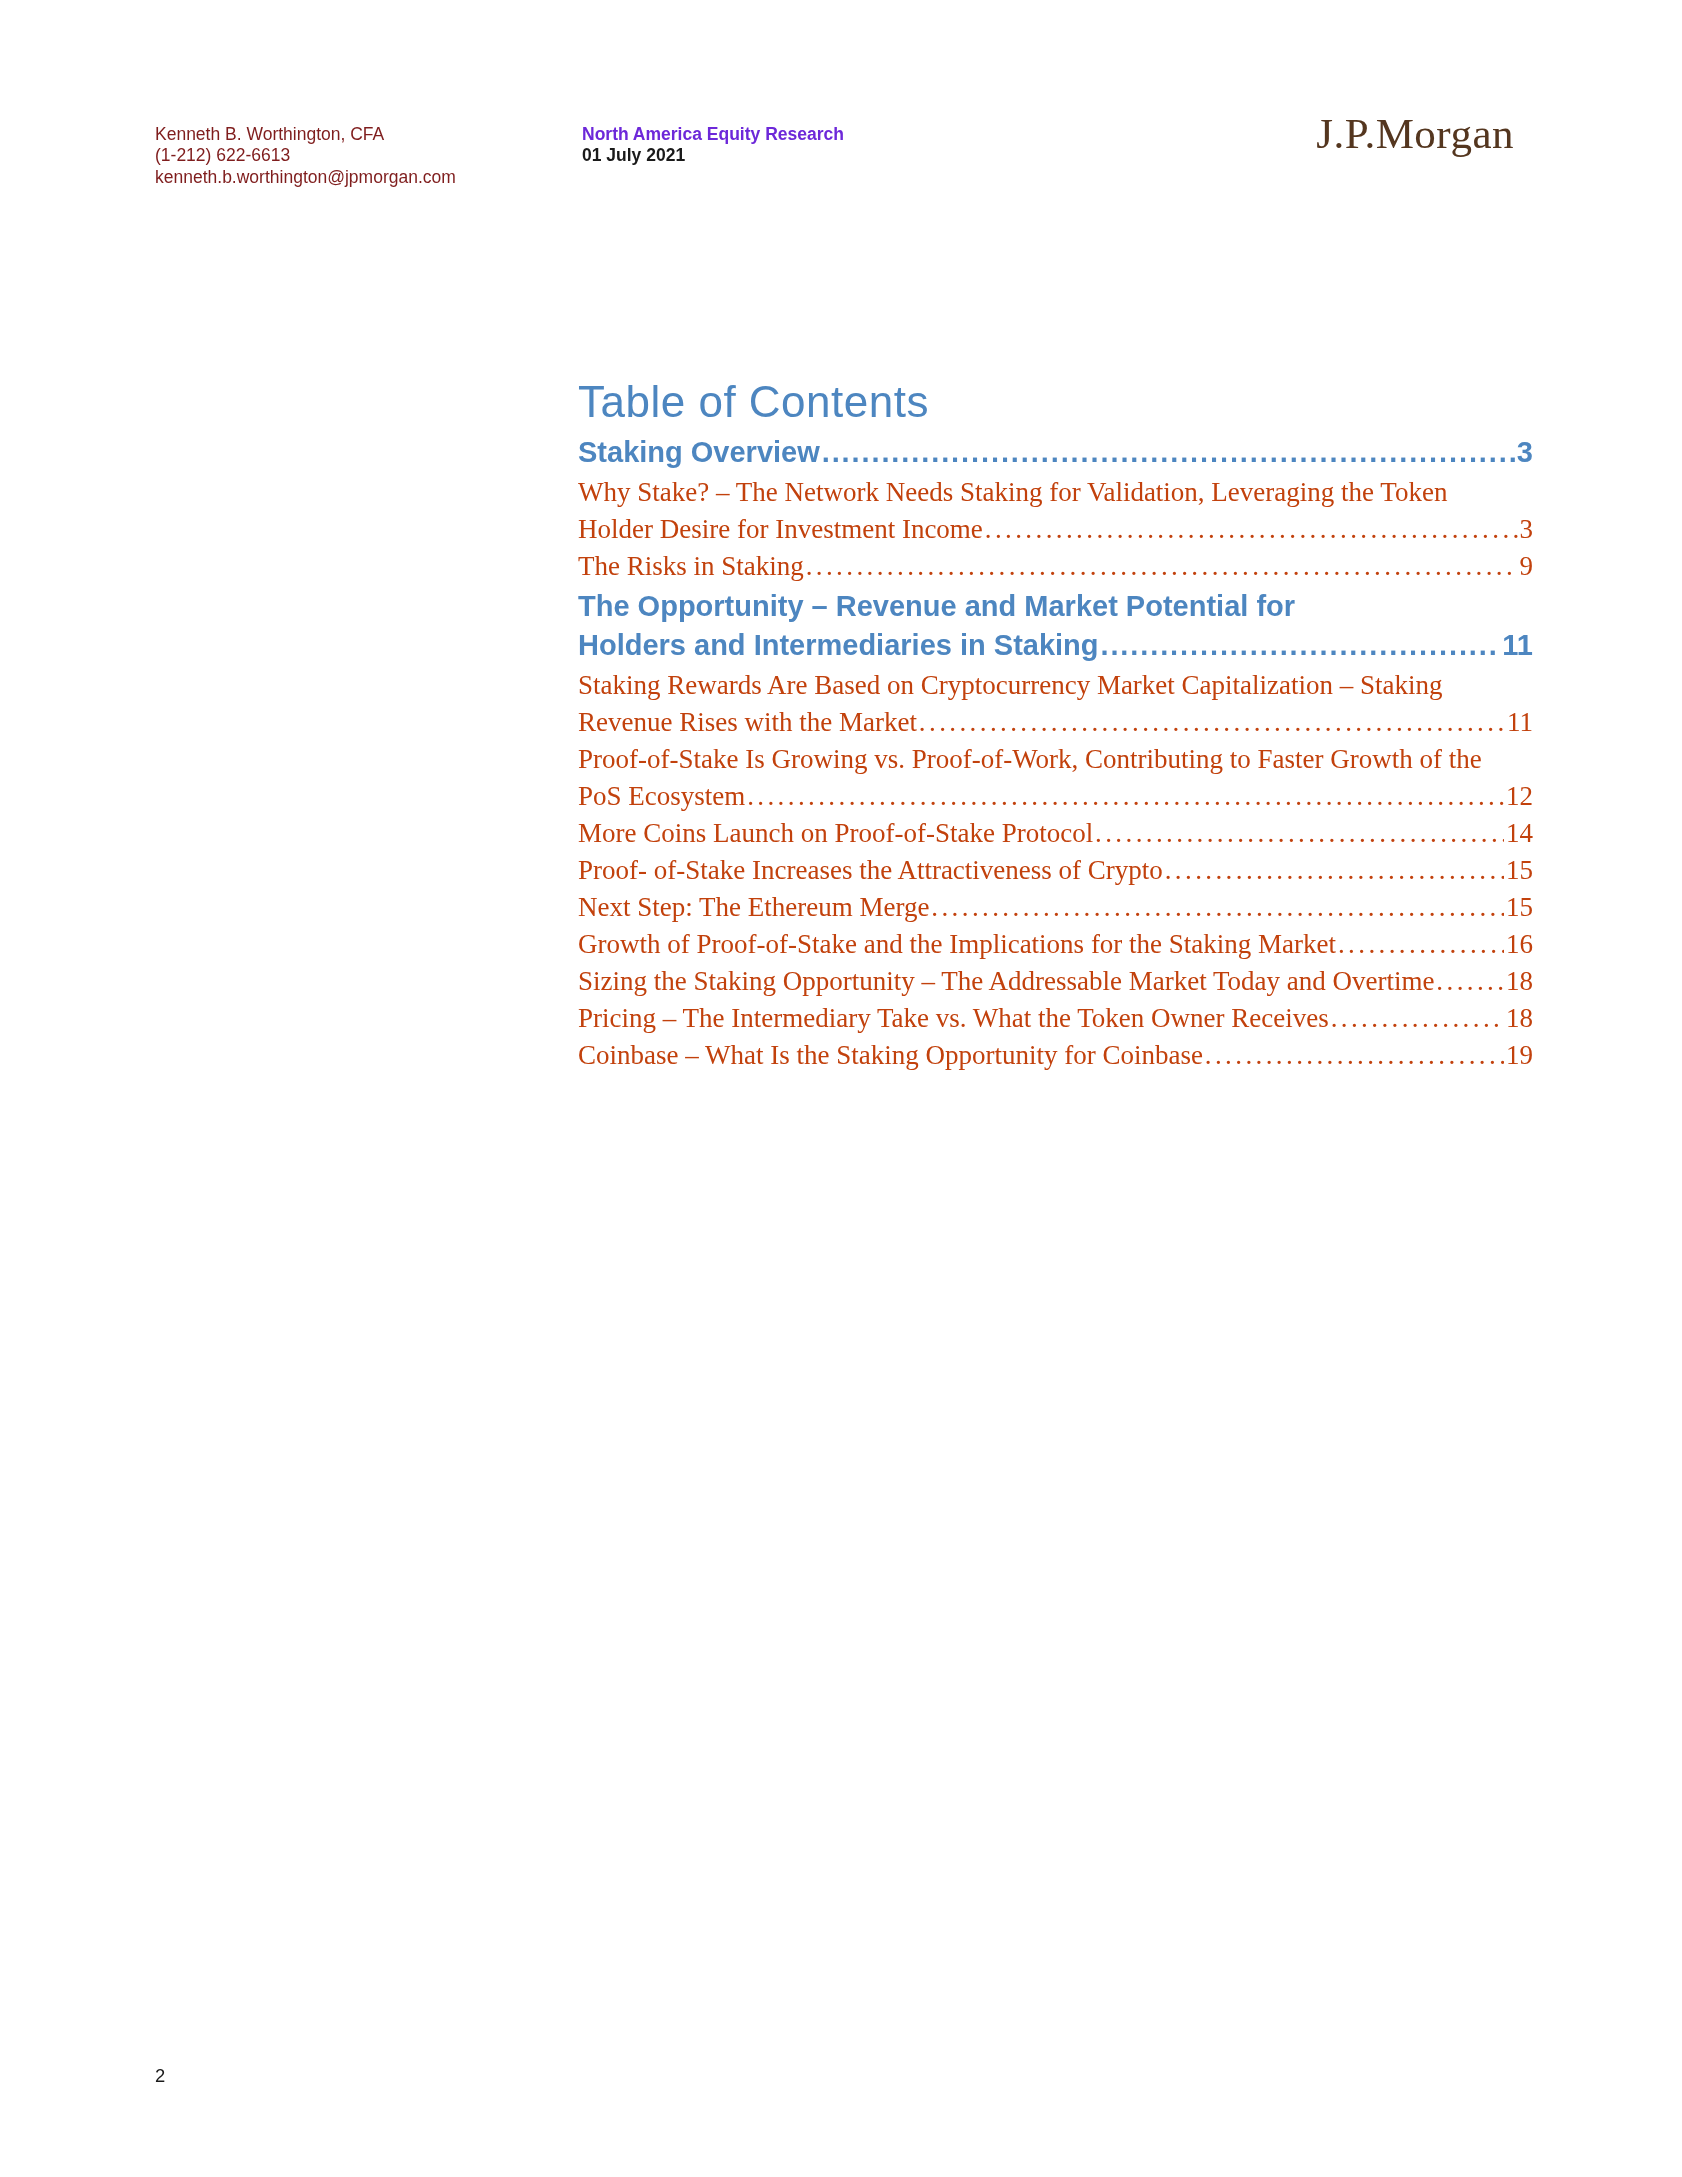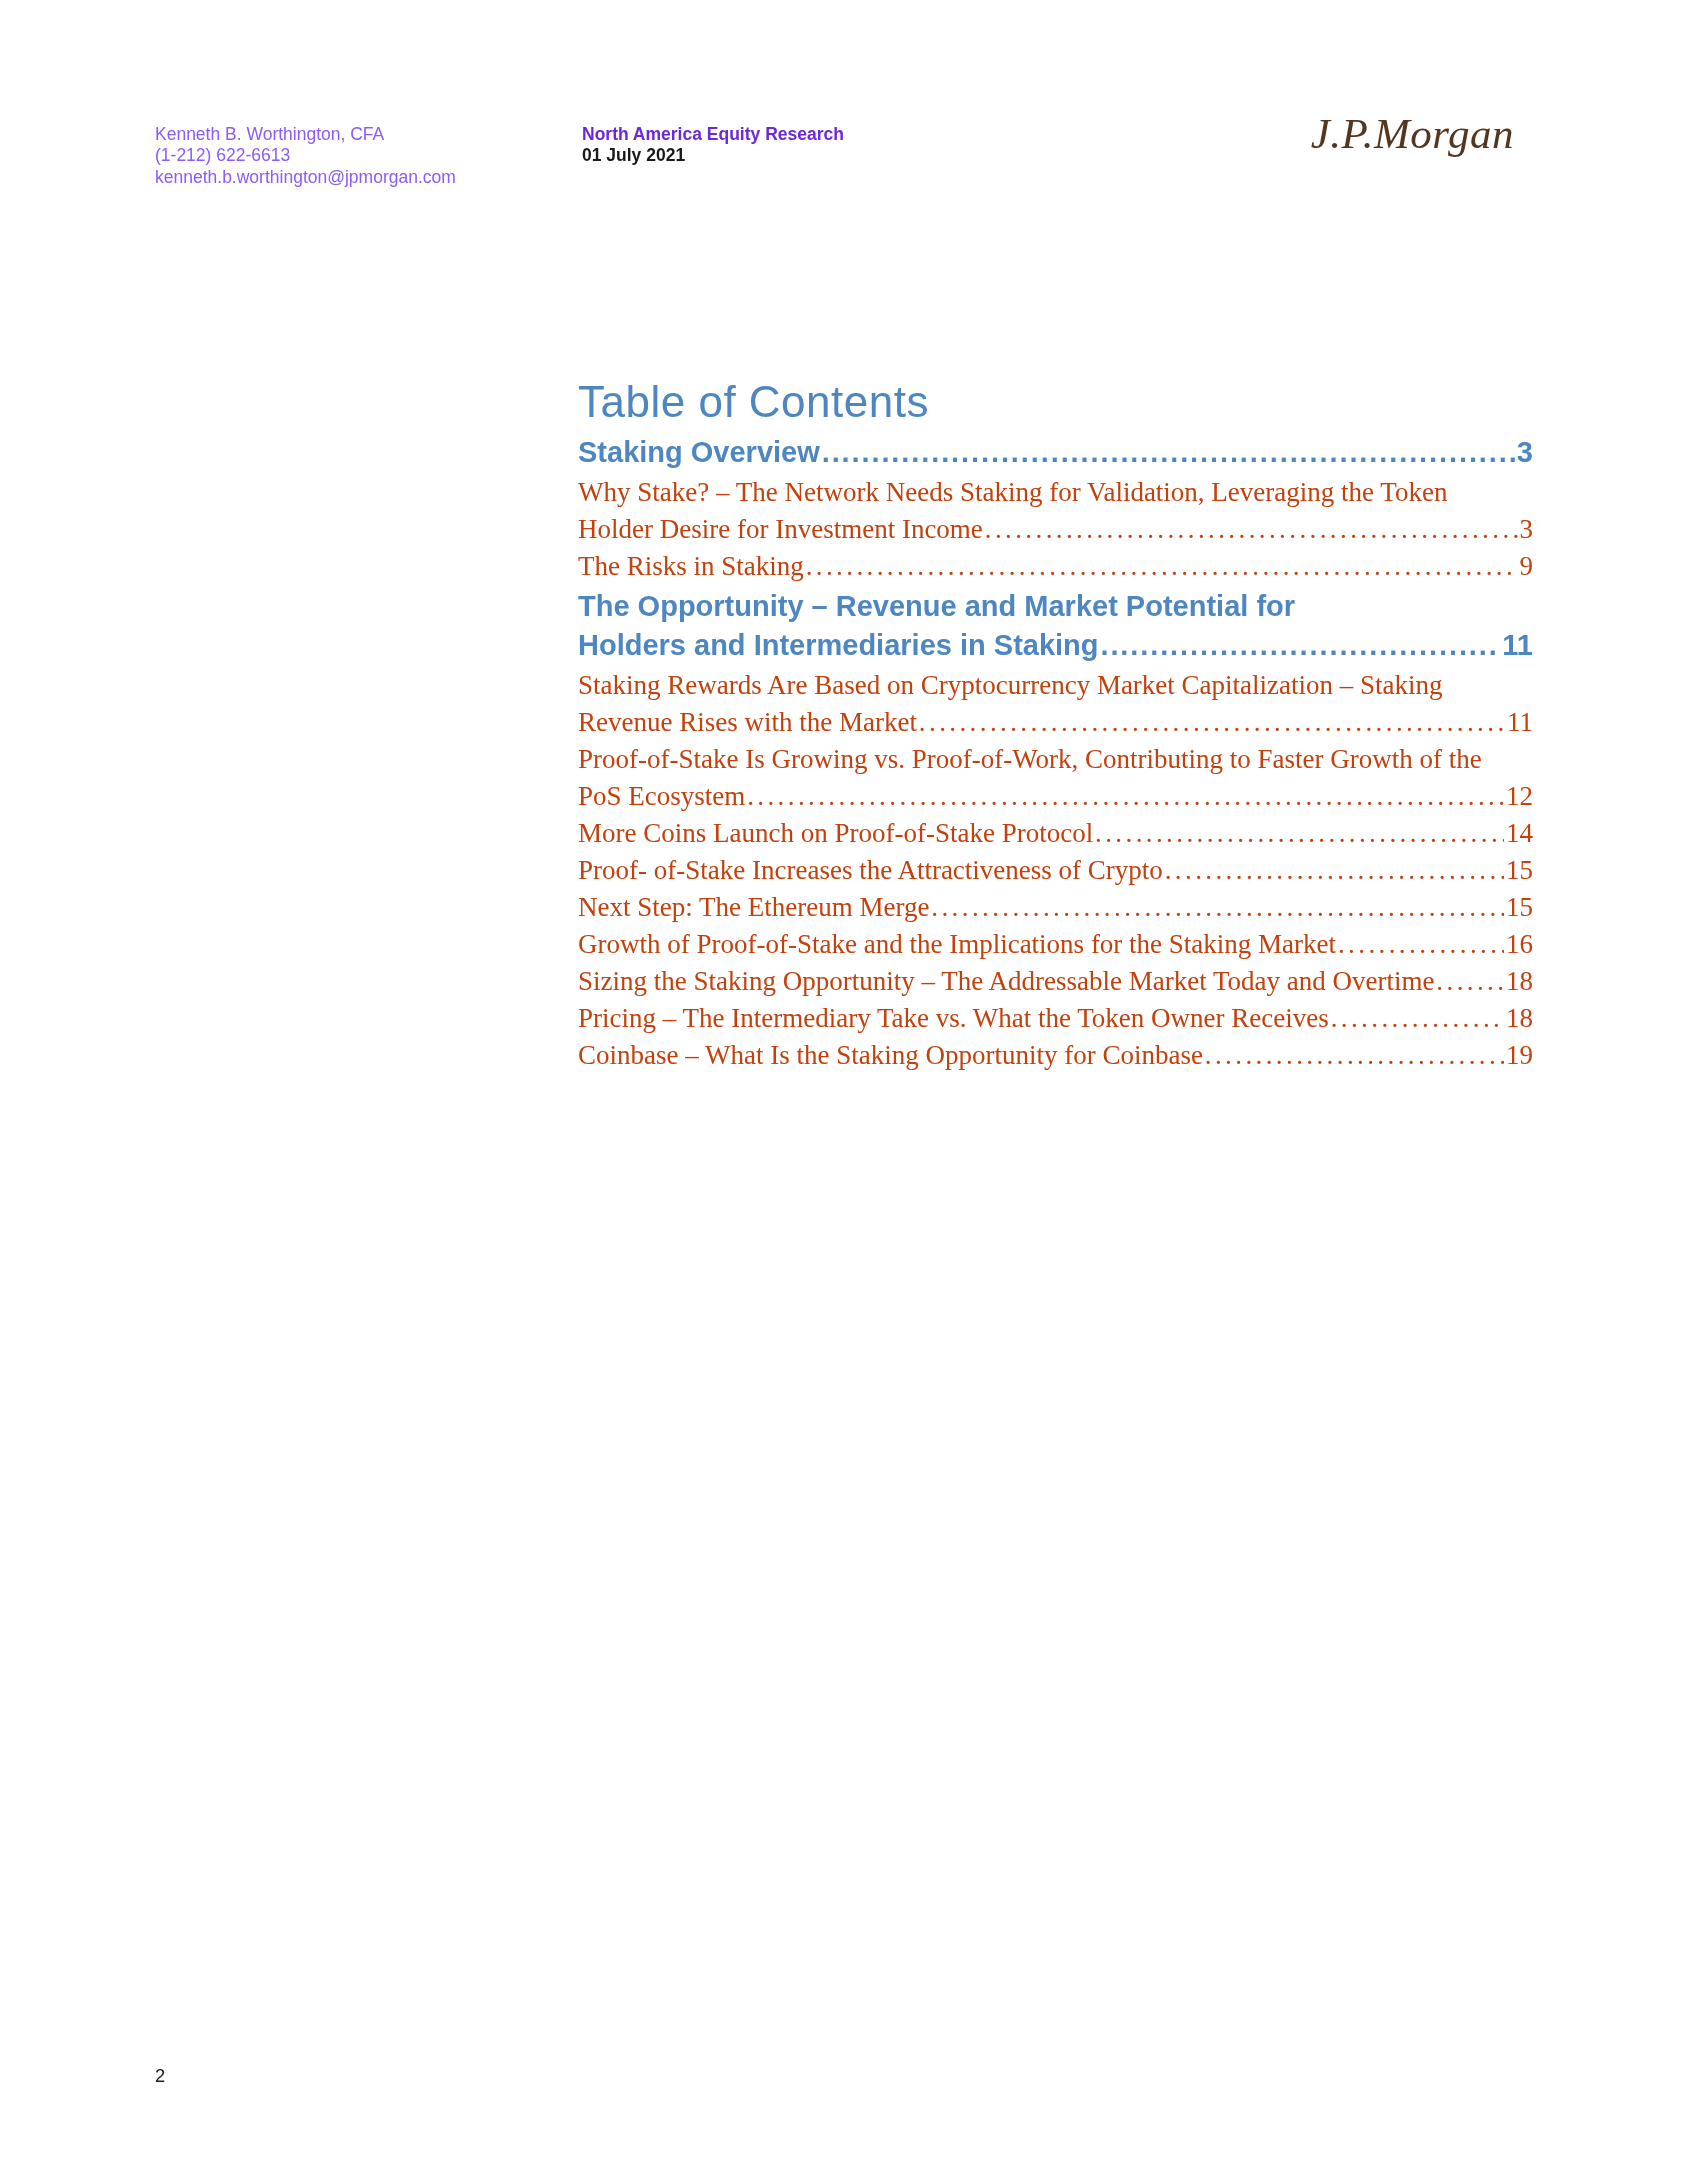--- a/index.html
+++ b/index.html
@@ -17,21 +17,21 @@
     color: #1a1a1a;
   }
 
   
   .analyst-block {
     position: absolute;
     left: 155px;
     top: 124px;
     font-size: 17.5px;
     line-height: 21.3px;
-    color: #8b5cf6;
+    color: #7f1d1d;
   }
   .research-block {
     position: absolute;
     left: 582px;
     top: 124px;
     font-size: 17.5px;
     line-height: 21.3px;
   }
   .research-division {
     font-weight: 700;
@@ -42,21 +42,20 @@
     font-weight: bold;
   }
   .logo {
     position: absolute;
     right: 169px;
     top: 109px;
     font-family: "Liberation Serif", serif;
     font-size: 43px;
     letter-spacing: 0.5px;
     color: #54361f;
-    font-style: italic;
   }
 
   
   .toc {
     position: absolute;
     left: 578px;
     top: 377px;
     width: 955px;
   }
   .toc-title {

